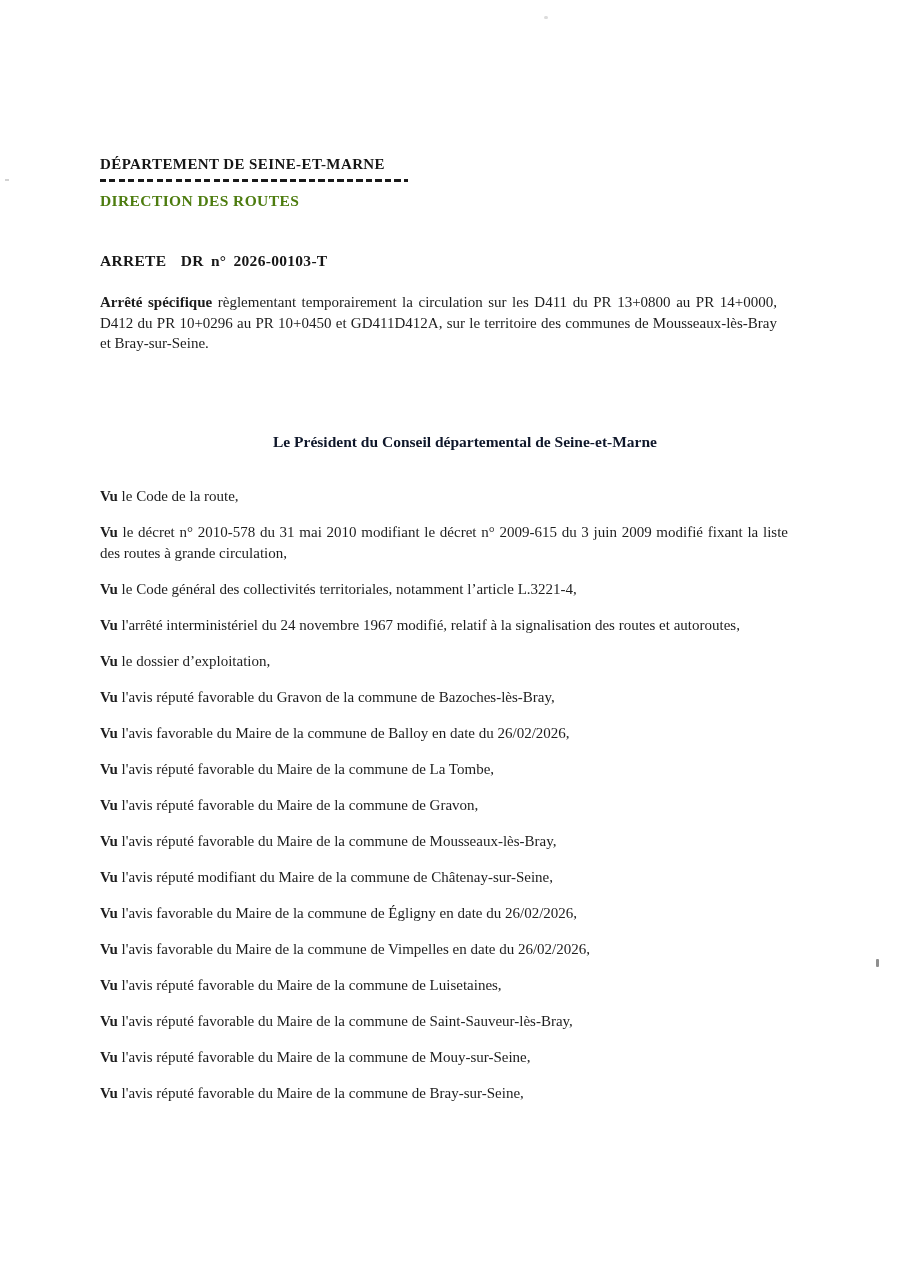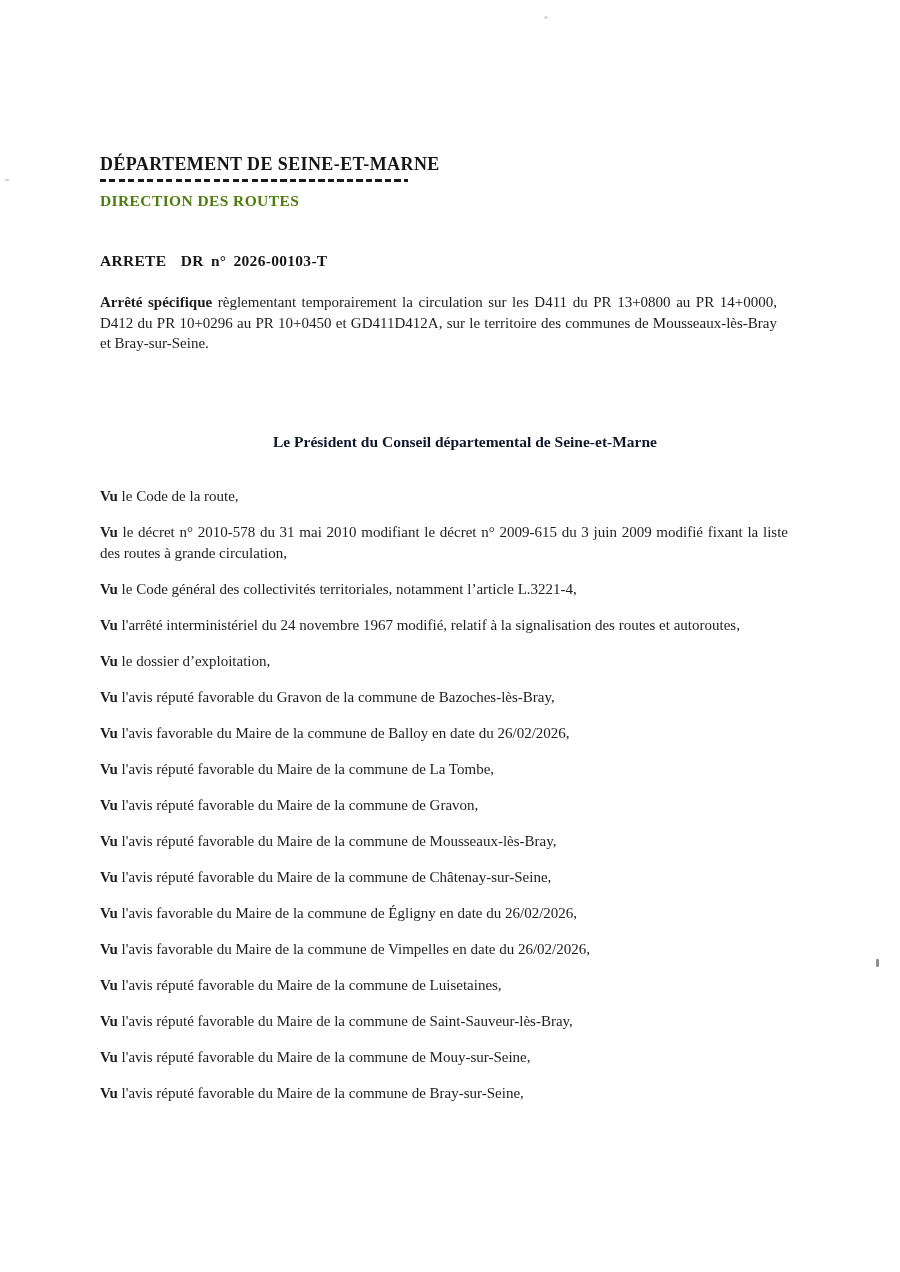--- a/index.html
+++ b/index.html
@@ -13,21 +13,21 @@
     color: #1d1d1d;
   }
   .content {
     position: absolute;
     left: 100px;
     top: 0;
     width: 688px;
   }
   .h-dept {
     margin: 155px 0 0 0;
-    font-size: 18px;
+    font-size: 15px;
     line-height: 19px;
     font-weight: bold;
     letter-spacing: 0.4px;
     color: #161616;
   }
   .dash-line {
     margin-top: 5px;
     width: 308px;
     height: 3px;
     background: repeating-linear-gradient(90deg, #1a1a1a 0px, #1a1a1a 6px, transparent 6px, transparent 9.5px);
@@ -103,21 +103,21 @@
       <p class="vu"><strong>Vu</strong><span> le Code de la route,</span></p>
       <p class="vu"><strong>Vu</strong><span> le décret n° 2010-578 du 31 mai 2010 modifiant le décret n° 2009-615 du 3 juin 2009 modifié fixant la liste des routes à grande circulation,</span></p>
       <p class="vu"><strong>Vu</strong><span> le Code général des collectivités territoriales, notamment l’article L.3221-4,</span></p>
       <p class="vu"><strong>Vu</strong><span> l'arrêté interministériel du 24 novembre 1967 modifié, relatif à la signalisation des routes et autoroutes,</span></p>
       <p class="vu"><strong>Vu</strong><span> le dossier d’exploitation,</span></p>
       <p class="vu"><strong>Vu</strong><span> l'avis réputé favorable du Gravon de la commune de Bazoches-lès-Bray,</span></p>
       <p class="vu"><strong>Vu</strong><span> l'avis favorable du Maire de la commune de Balloy en date du 26/02/2026,</span></p>
       <p class="vu"><strong>Vu</strong><span> l'avis réputé favorable du Maire de la commune de La Tombe,</span></p>
       <p class="vu"><strong>Vu</strong><span> l'avis réputé favorable du Maire de la commune de Gravon,</span></p>
       <p class="vu"><strong>Vu</strong><span> l'avis réputé favorable du Maire de la commune de Mousseaux-lès-Bray,</span></p>
-      <p class="vu"><strong>Vu</strong><span> l'avis réputé favorable du Maire de la commune de Châtenay-sur-Seine,</span></p>
+      <p class="vu"><strong>Vu</strong><span> l'avis réputé modifiant du Maire de la commune de Châtenay-sur-Seine,</span></p>
       <p class="vu"><strong>Vu</strong><span> l'avis favorable du Maire de la commune de Égligny en date du 26/02/2026,</span></p>
       <p class="vu"><strong>Vu</strong><span> l'avis favorable du Maire de la commune de Vimpelles en date du 26/02/2026,</span></p>
       <p class="vu"><strong>Vu</strong><span> l'avis réputé favorable du Maire de la commune de Luisetaines,</span></p>
       <p class="vu"><strong>Vu</strong><span> l'avis réputé favorable du Maire de la commune de Saint-Sauveur-lès-Bray,</span></p>
       <p class="vu"><strong>Vu</strong><span> l'avis réputé favorable du Maire de la commune de Mouy-sur-Seine,</span></p>
       <p class="vu"><strong>Vu</strong><span> l'avis réputé favorable du Maire de la commune de Bray-sur-Seine,</span></p>
     </div>
 
   </div>
 </div>

